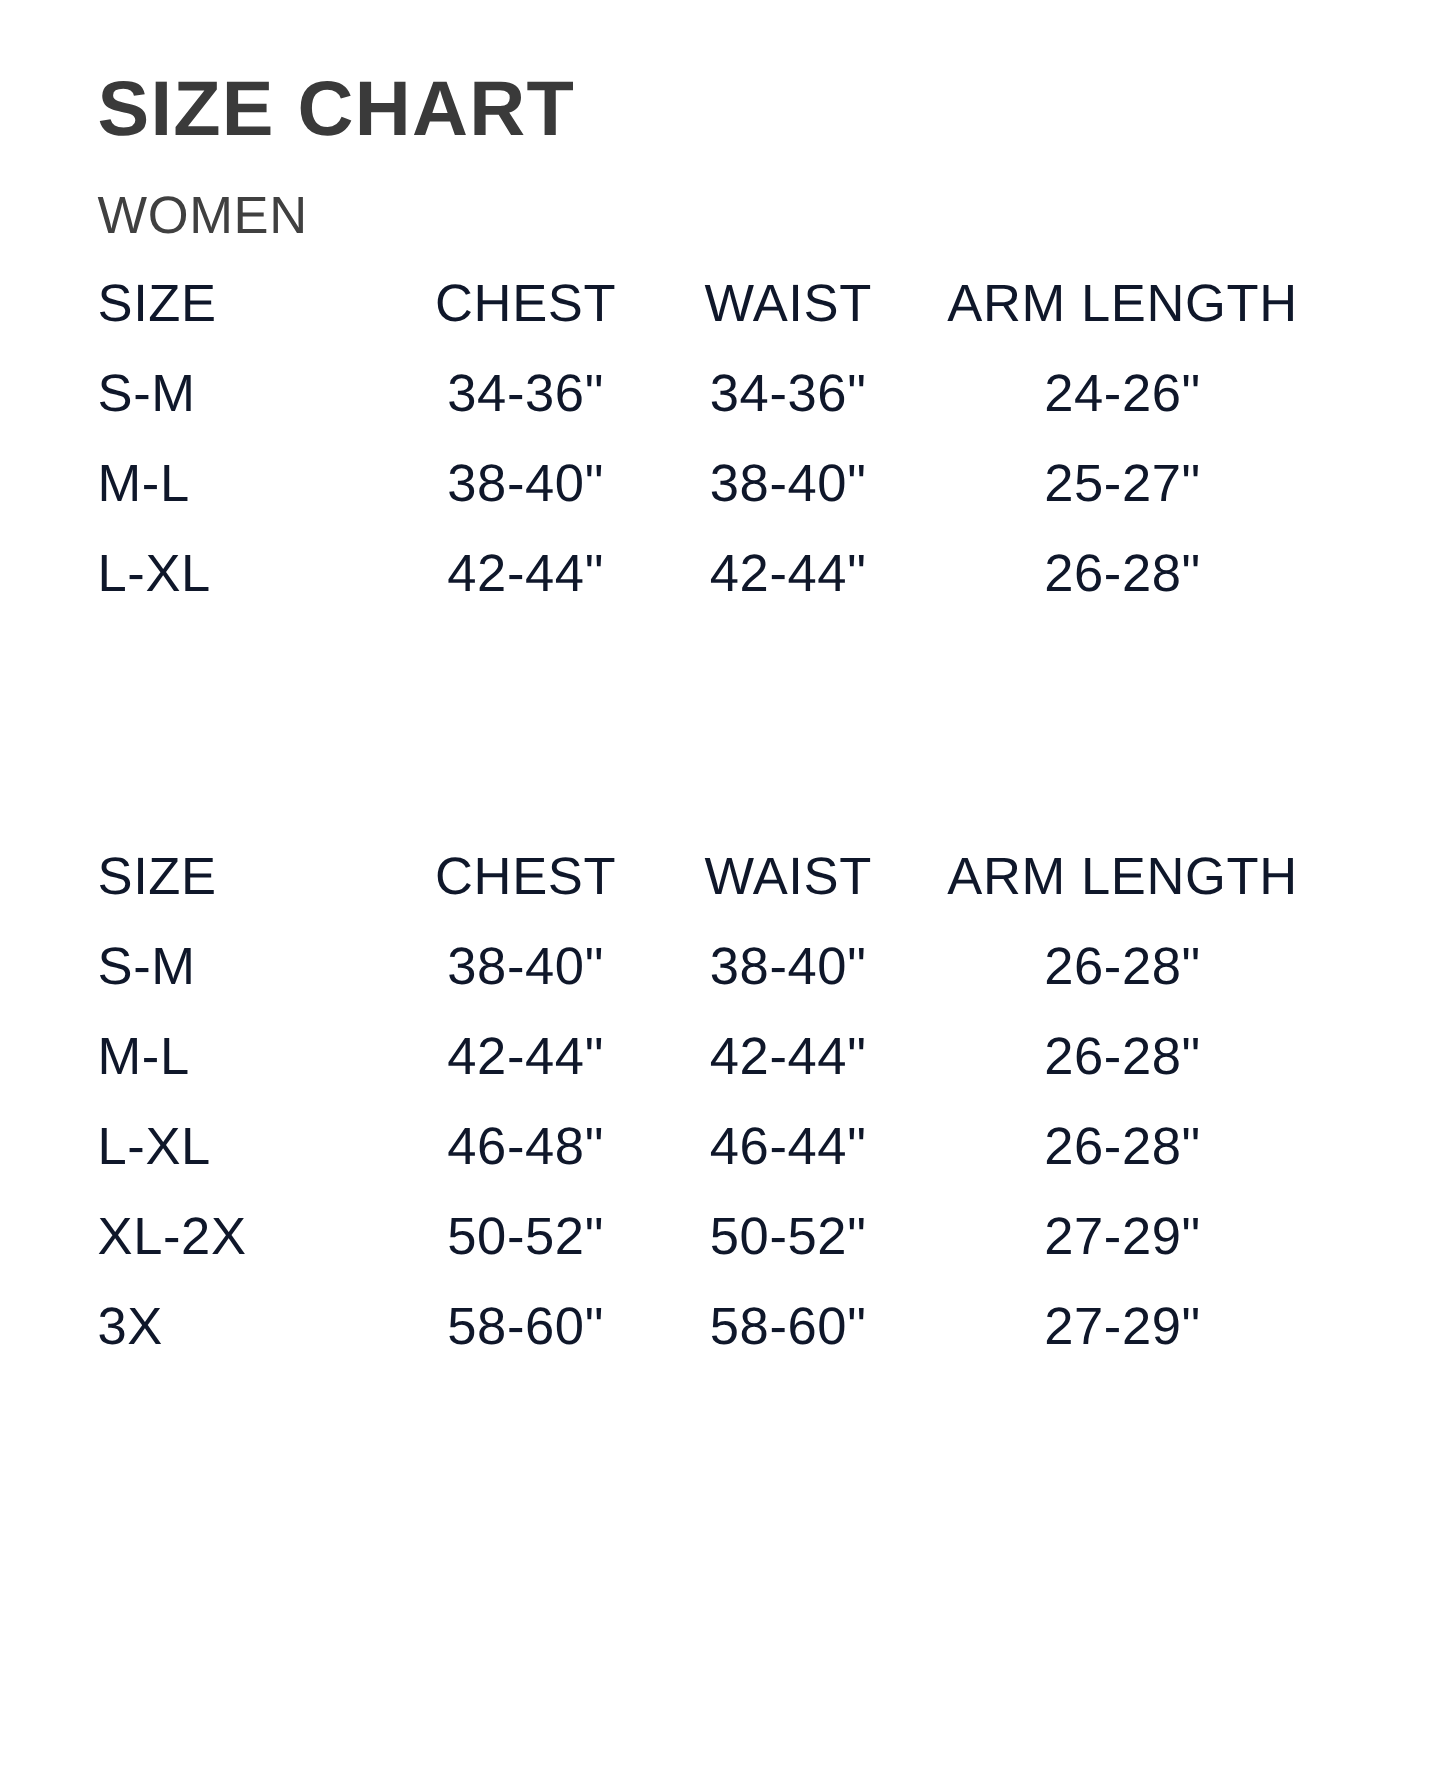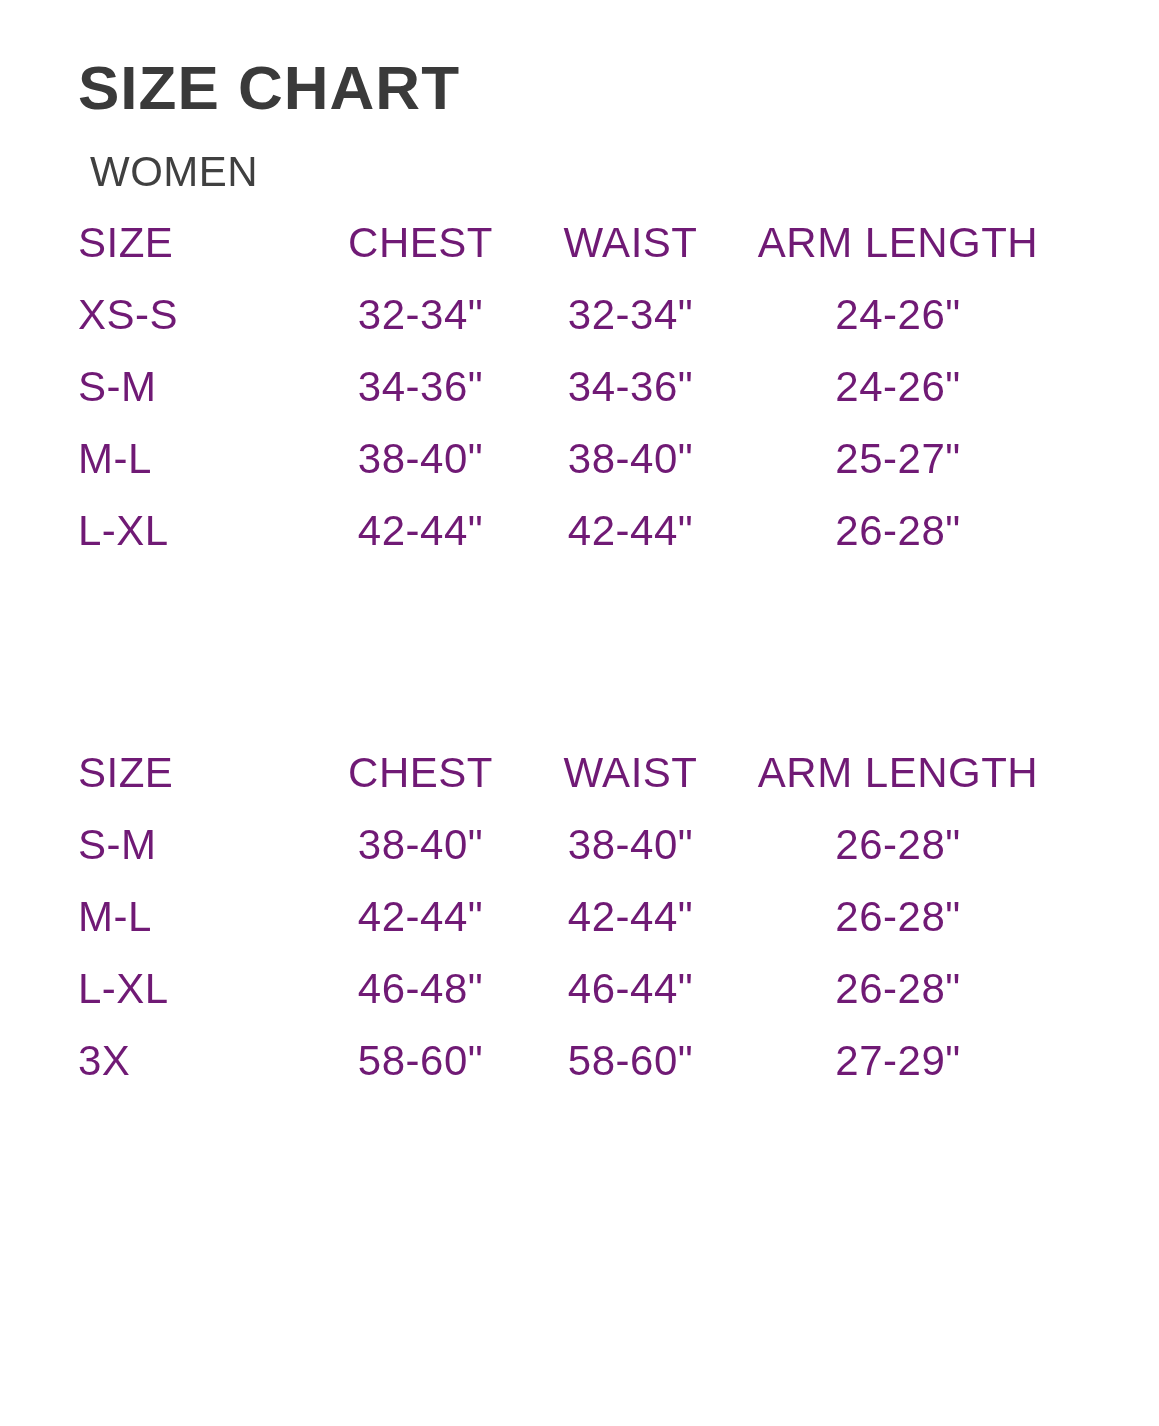--- a/index.html
+++ b/index.html
@@ -30,32 +30,32 @@
     margin: 0 0 26px 0;
   }
   .section {
     margin: 0;
   }
   .section-label {
     font-size: 42px;
     font-weight: normal;
     color: #404040;
     line-height: 1.25;
-    margin: 0 0 8px 12px;
+    margin: 0 0 8px 0;
     letter-spacing: 0.5px;
   }
   table.size-table {
     border-collapse: collapse;
     border-spacing: 0;
     width: 985px;
     table-layout: fixed;
   }
   table.size-table td {
     font-size: 42px;
-    color: #701a75;
+    color: #0f172a;
     padding: 0;
     height: 72px;
     vertical-align: middle;
     white-space: nowrap;
     letter-spacing: 0.5px;
   }
   table.size-table col.c-size { width: 235px; }
   table.size-table col.c-chest { width: 215px; }
   table.size-table col.c-waist { width: 205px; }
   table.size-table col.c-arm { width: 330px; }
@@ -88,26 +88,20 @@
           <col class="c-chest">
           <col class="c-waist">
           <col class="c-arm">
       </colgroup>
       <tbody>
         <tr class="head-row">
           <td class="col-size">SIZE</td>
           <td class="col-chest">CHEST</td>
           <td class="col-waist">WAIST</td>
           <td class="col-arm">ARM LENGTH</td>
-        </tr>
-        <tr>
-          <td class="col-size">XS-S</td>
-          <td class="col-chest">32-34"</td>
-          <td class="col-waist">32-34"</td>
-          <td class="col-arm">24-26"</td>
         </tr>
         <tr>
           <td class="col-size">S-M</td>
           <td class="col-chest">34-36"</td>
           <td class="col-waist">34-36"</td>
           <td class="col-arm">24-26"</td>
         </tr>
         <tr>
           <td class="col-size">M-L</td>
           <td class="col-chest">38-40"</td>
@@ -154,20 +148,26 @@
           <td class="col-waist">42-44"</td>
           <td class="col-arm">26-28"</td>
         </tr>
         <tr>
           <td class="col-size">L-XL</td>
           <td class="col-chest">46-48"</td>
           <td class="col-waist">46-44"</td>
           <td class="col-arm">26-28"</td>
         </tr>
         <tr>
+          <td class="col-size">XL-2X</td>
+          <td class="col-chest">50-52"</td>
+          <td class="col-waist">50-52"</td>
+          <td class="col-arm">27-29"</td>
+        </tr>
+        <tr>
           <td class="col-size">3X</td>
           <td class="col-chest">58-60"</td>
           <td class="col-waist">58-60"</td>
           <td class="col-arm">27-29"</td>
         </tr>
       </tbody>
     </table>
   </div>
 
 </div>

